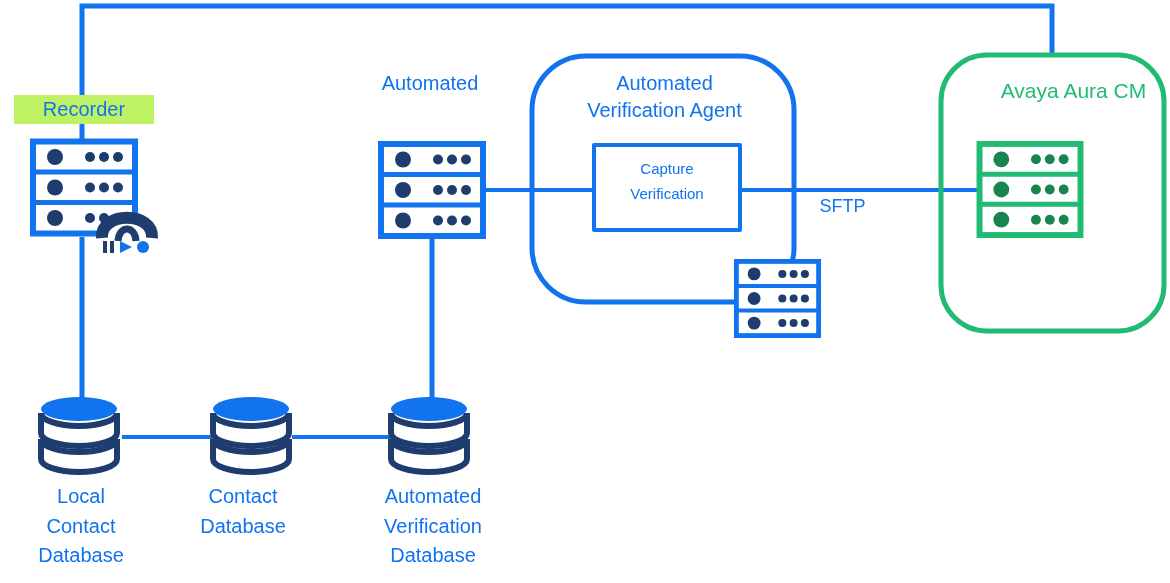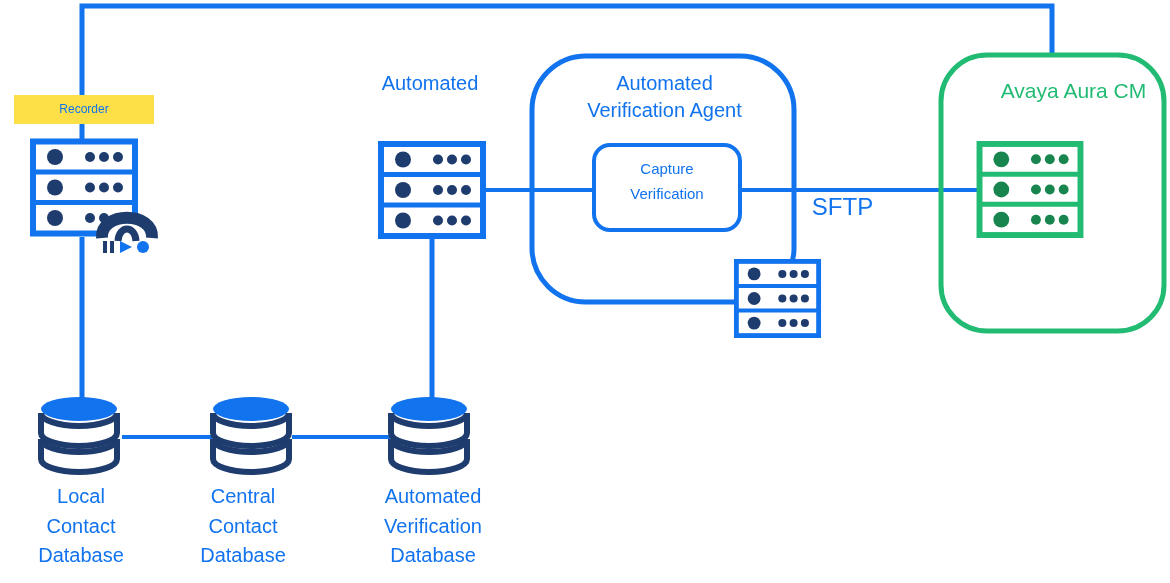--- a/index.html
+++ b/index.html
@@ -13,26 +13,26 @@
   html,body{background:#fff;}
   .canvas{
     position:relative;width:1170px;height:583px;background:var(--bg);
     font-family:"Liberation Sans","DejaVu Sans",sans-serif;overflow:hidden;
   }
   .layer{position:absolute;left:0;top:0;width:1170px;height:583px;}
   .abs{position:absolute;}
   .lbl{color:var(--blue);text-align:center;font-size:20px;line-height:27px;}
   .lbl-green{color:var(--green);text-align:center;font-size:20px;line-height:29px;}
   .db-lbl{color:var(--blue);text-align:center;font-size:20px;line-height:29.5px;}
-  .recorder-lbl{background:#fde047;padding:1px 0;font-size:12px;}
-  .sftp{font-size:24px;}
+  .recorder-lbl{background:#bef264;padding:1px 0;font-size:20px;}
+  .sftp{font-size:18px;}
   .avaya-title{font-size:21px;}
   .capture-box{
     left:592px;top:143px;width:150px;height:89px;
-    border:4px solid var(--blue);border-radius:18px;background:#fff;
+    border:4px solid var(--blue);border-radius:2px;background:#fff;
     color:var(--blue);font-size:15px;line-height:25px;text-align:center;
     padding-top:9px;
   }
   
   .srv-frame{fill:#fff;stroke:var(--blue);stroke-width:6;}
   .srv-div{stroke:var(--blue);stroke-width:5;}
   .srv-dot{fill:var(--navy);}
   .green-srv .srv-frame{stroke:var(--green);}
   .green-srv .srv-div{stroke:var(--green);}
   .green-srv .srv-dot{fill:var(--green-dark);}
@@ -180,21 +180,20 @@
     <div>Contact</div>
     <div>Database</div>
   </div>
 
   <svg class="abs" style="left:207px;top:396px" width="88" height="86" viewBox="0 0 88 86">
     <ellipse class="db-top" cx="44" cy="13" rx="38" ry="12"></ellipse>
     <path class="db-band" d="M6,17 A38,13 0 0 0 82,17 L82,37 A38,13 0 0 1 6,37 Z"></path>
     <path class="db-band" d="M6,43 A38,13 0 0 0 82,43 L82,63 A38,13 0 0 1 6,63 Z"></path>
   </svg>
   <div class="abs db-lbl" style="left:158px;top:482px;width:170px">
-    <div>Central</div>
     <div>Contact</div>
     <div>Database</div>
   </div>
 
   <svg class="abs" style="left:385px;top:396px" width="88" height="86" viewBox="0 0 88 86">
     <ellipse class="db-top" cx="44" cy="13" rx="38" ry="12"></ellipse>
     <path class="db-band" d="M6,17 A38,13 0 0 0 82,17 L82,37 A38,13 0 0 1 6,37 Z"></path>
     <path class="db-band" d="M6,43 A38,13 0 0 0 82,43 L82,63 A38,13 0 0 1 6,63 Z"></path>
   </svg>
   <div class="abs db-lbl" style="left:348px;top:482px;width:170px">

